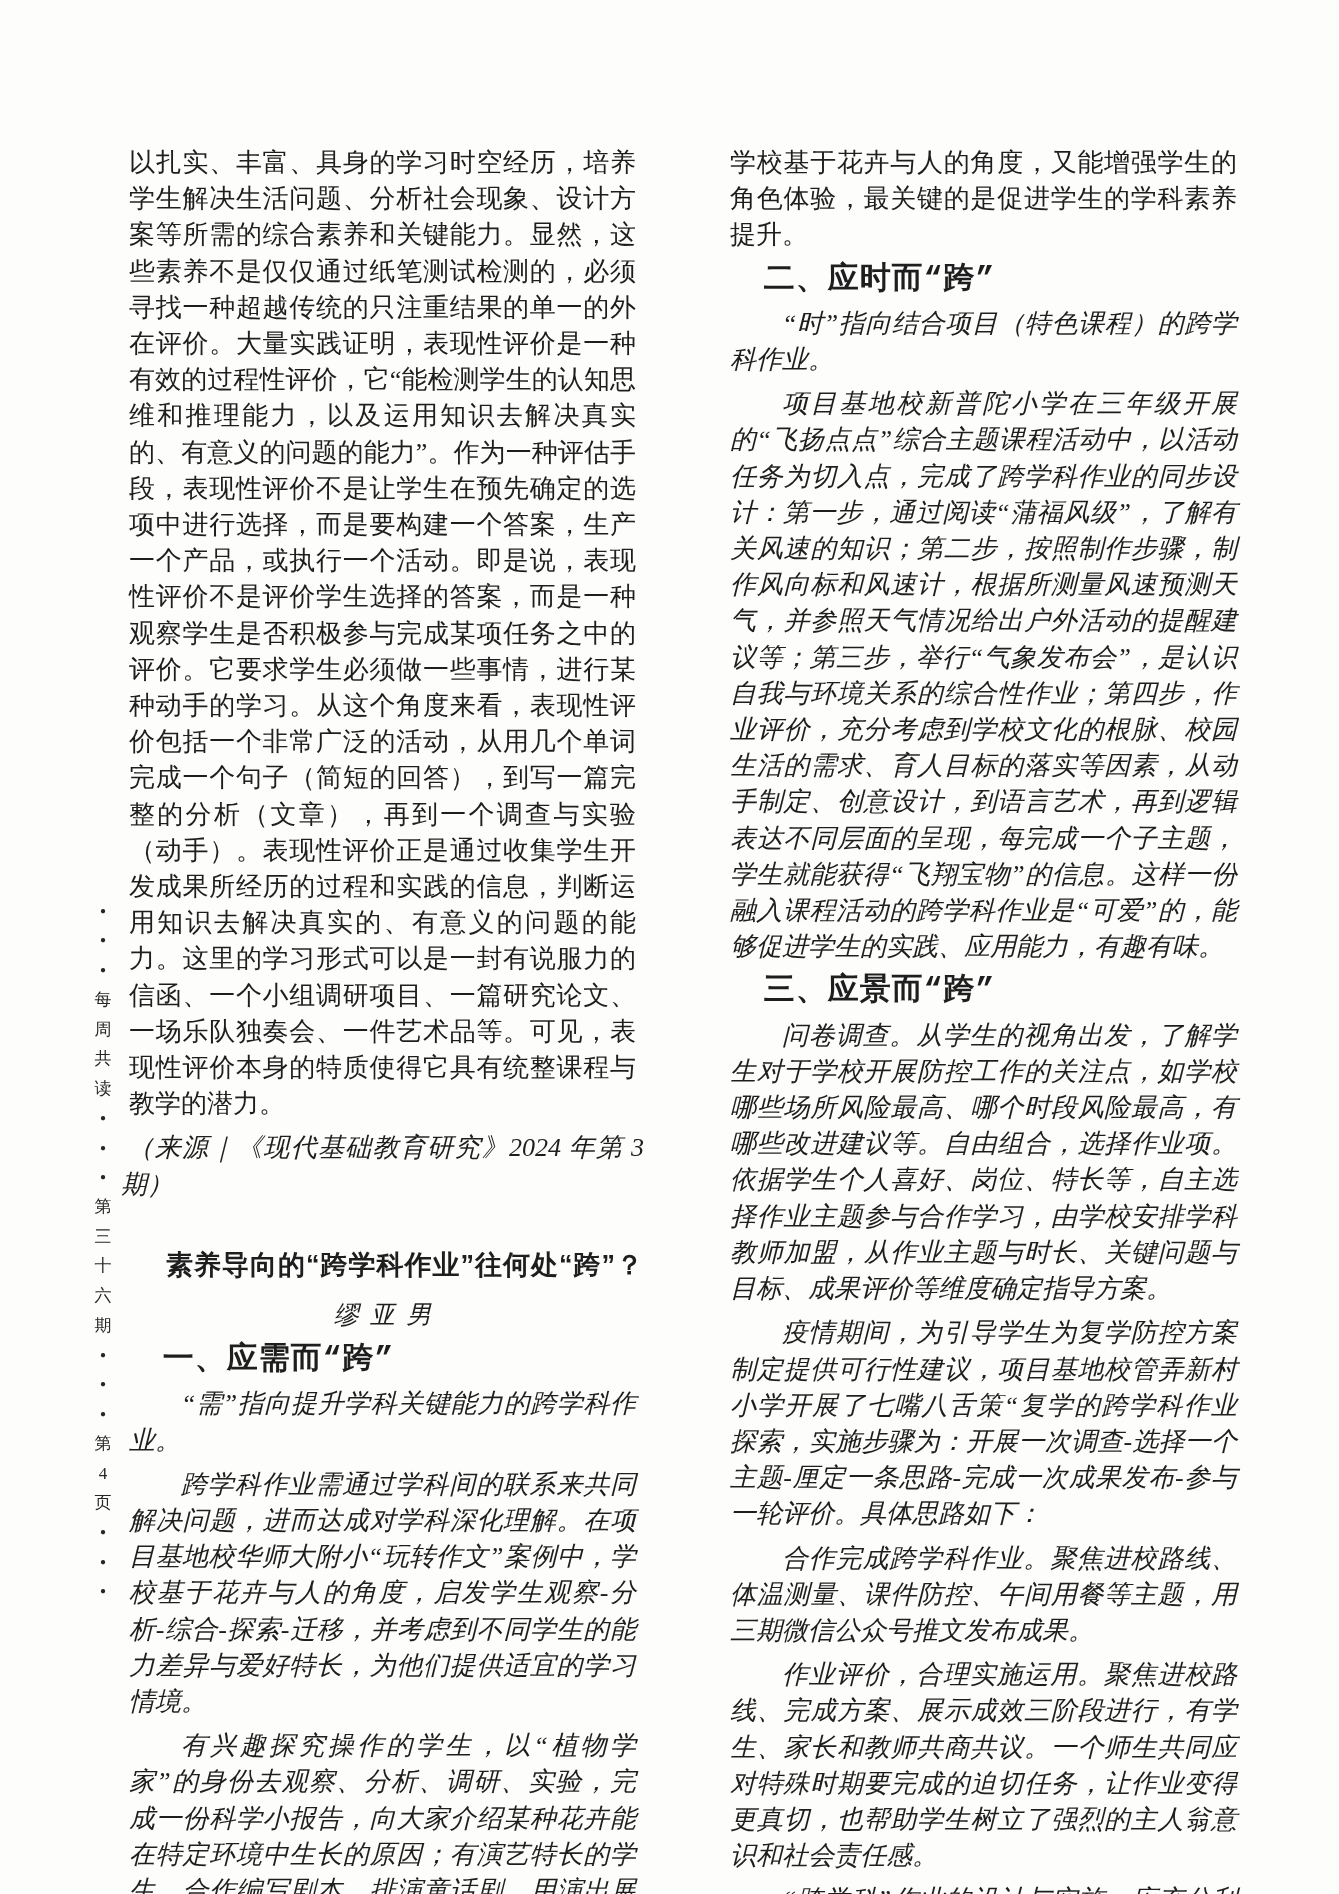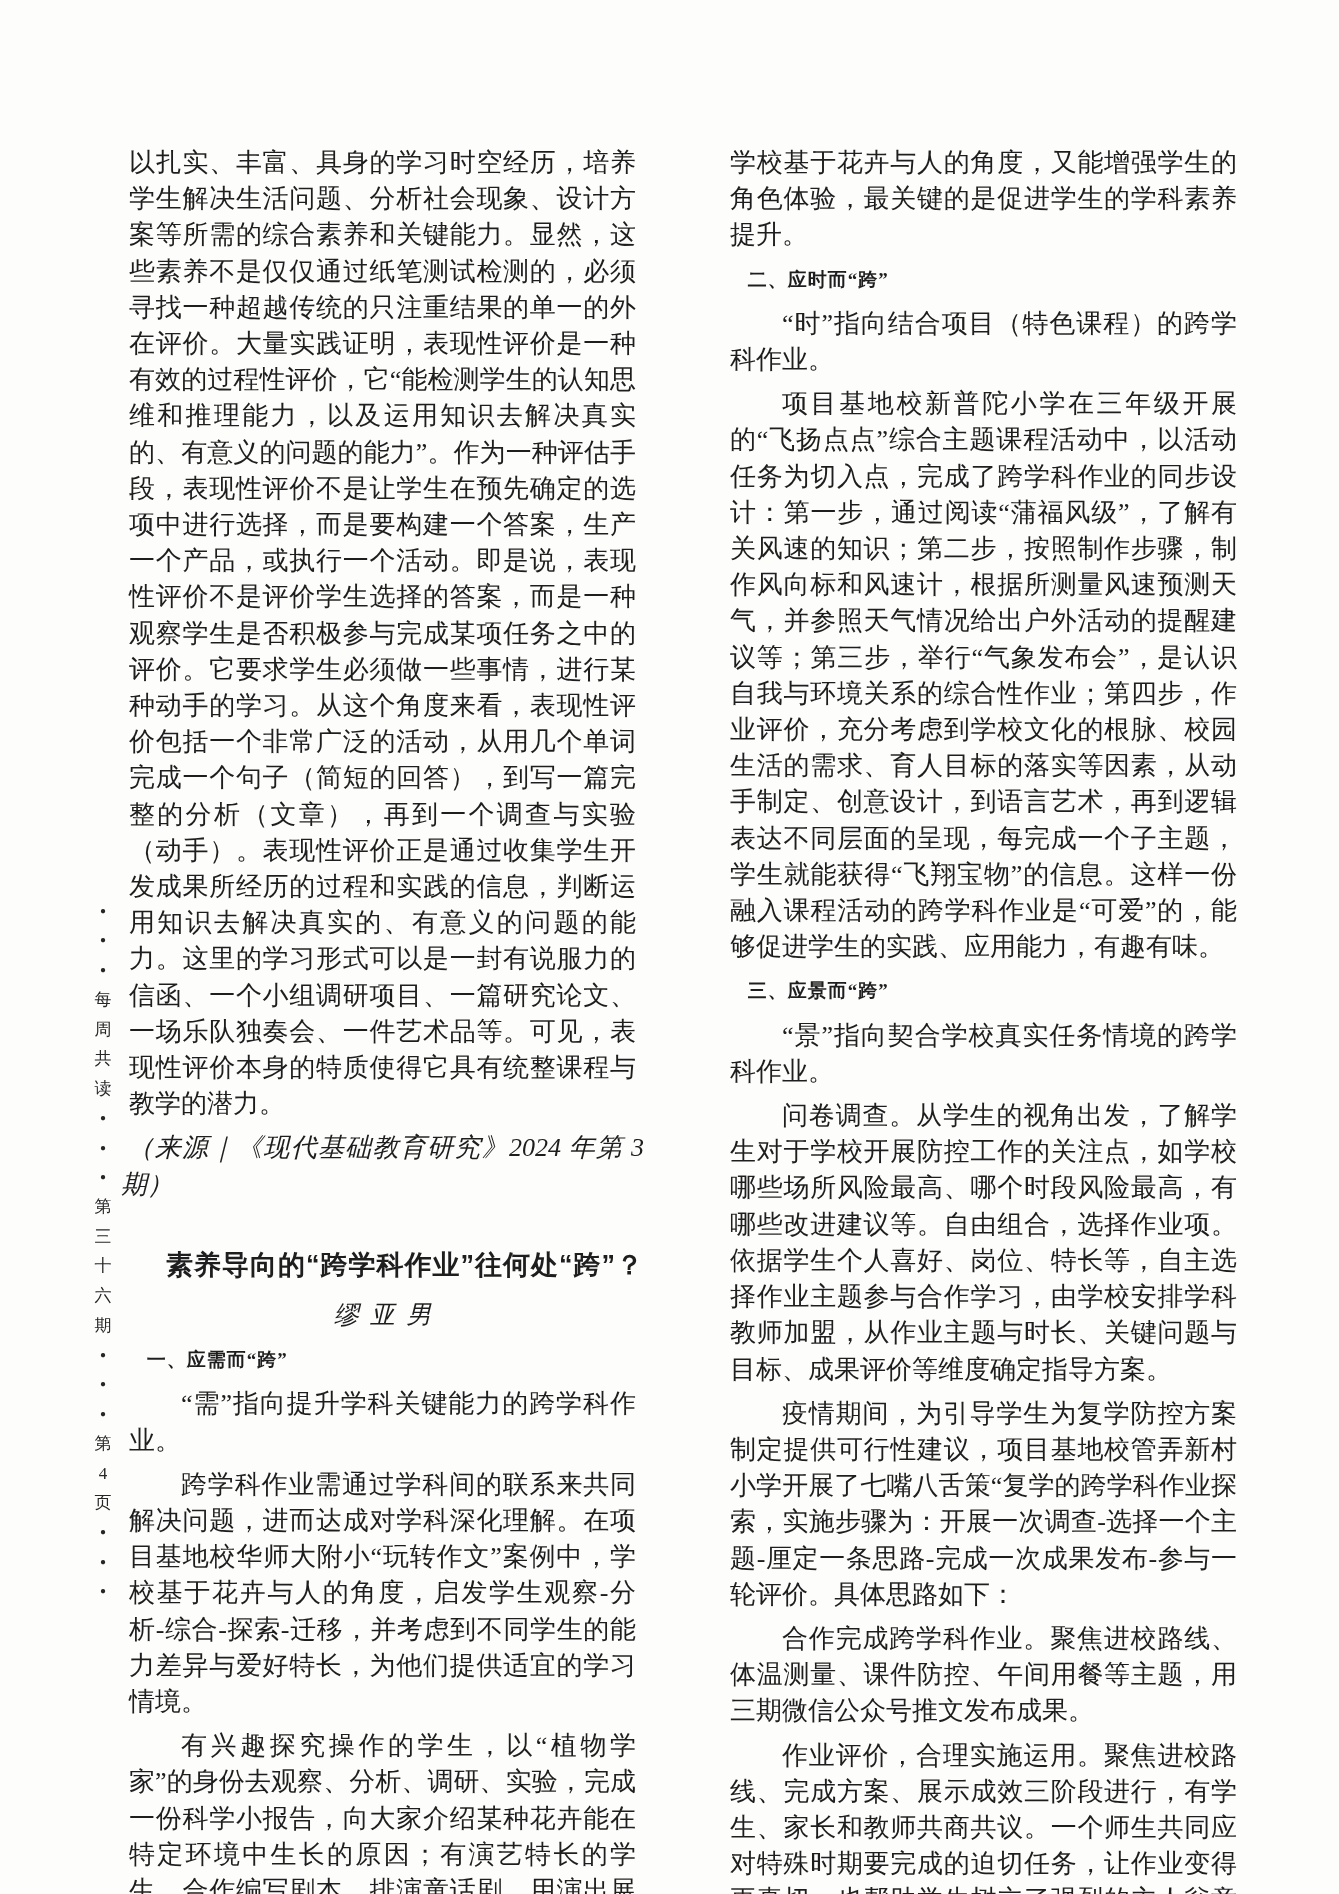--- a/index.html
+++ b/index.html
@@ -19,27 +19,27 @@
     font-size:26px;
     line-height:36.2px;
     text-align:justify;
     text-justify:inter-ideograph;
     word-break:break-all;
   }
   .col-left{ left:121px; }
   .col-right{ left:722px; }
 
   .para{ margin:8px; }
-  .para.indent{ text-indent:2em; }
+  .para.indent{ text-indent:2em;font-style:italic; }
 
   .heading{
     margin:0;
-    font-family:Liberation Serif, serif;
+    font-family:Liberation Mono, monospace;
     font-weight:700;
-    font-size:19px;
+    font-size:31px;
     text-indent:1.35em;
     letter-spacing:1px;
     word-break:keep-all;
   }
   .article-title{
     margin:40px 0 10px 0;
     font-family:"Liberation Sans","DejaVu Sans",sans-serif;
     font-weight:700;
     font-size:27px;
     line-height:44px;
@@ -119,20 +119,19 @@
       <div class="para indent">“需”指向提升学科关键能力的跨学科作业。</div>
       <div class="para indent">跨学科作业需通过学科间的联系来共同解决问题，进而达成对学科深化理解。在项目基地校华师大附小“玩转作文”案例中，学校基于花卉与人的角度，启发学生观察-分析-综合-探索-迁移，并考虑到不同学生的能力差异与爱好特长，为他们提供适宜的学习情境。</div>
       <div class="para indent">有兴趣探究操作的学生，以“植物学家”的身份去观察、分析、调研、实验，完成一份科学小报告，向大家介绍某种花卉能在特定环境中生长的原因；有演艺特长的学生，合作编写剧本、排演童话剧，用演出展现“人与自然”和谐共生的美好情景；擅长种植或绘画的学生，以“园艺师”的身份，绘制一份独特的“植物角设计图”，阐释筛取这些植物的意图、生长场所、种植方法等。如此一来，单纯的习作作业就“长大”了，成为一份跨学科作业，</div>
     </div>
   <div class="col col-right" id="col-right">
       <div class="para">学校基于花卉与人的角度，又能增强学生的角色体验，最关键的是促进学生的学科素养提升。</div>
       <div class="heading">二、应时而“跨”</div>
       <div class="para indent">“时”指向结合项目（特色课程）的跨学科作业。</div>
       <div class="para indent">项目基地校新普陀小学在三年级开展的“飞扬点点”综合主题课程活动中，以活动任务为切入点，完成了跨学科作业的同步设计：第一步，通过阅读“蒲福风级”，了解有关风速的知识；第二步，按照制作步骤，制作风向标和风速计，根据所测量风速预测天气，并参照天气情况给出户外活动的提醒建议等；第三步，举行“气象发布会”，是认识自我与环境关系的综合性作业；第四步，作业评价，充分考虑到学校文化的根脉、校园生活的需求、育人目标的落实等因素，从动手制定、创意设计，到语言艺术，再到逻辑表达不同层面的呈现，每完成一个子主题，学生就能获得“飞翔宝物”的信息。这样一份融入课程活动的跨学科作业是“可爱”的，能够促进学生的实践、应用能力，有趣有味。</div>
       <div class="heading">三、应景而“跨”</div>
-      <div class="para indent">“景”指向契合学校真实任务情境的跨学科作业。</div>
       <div class="para indent">问卷调查。从学生的视角出发，了解学生对于学校开展防控工作的关注点，如学校哪些场所风险最高、哪个时段风险最高，有哪些改进建议等。自由组合，选择作业项。依据学生个人喜好、岗位、特长等，自主选择作业主题参与合作学习，由学校安排学科教师加盟，从作业主题与时长、关键问题与目标、成果评价等维度确定指导方案。</div>
       <div class="para indent">疫情期间，为引导学生为复学防控方案制定提供可行性建议，项目基地校管弄新村小学开展了七嘴八舌策“复学的跨学科作业探索，实施步骤为：开展一次调查-选择一个主题-厘定一条思路-完成一次成果发布-参与一轮评价。具体思路如下：</div>
       <div class="para indent">合作完成跨学科作业。聚焦进校路线、体温测量、课件防控、午间用餐等主题，用三期微信公众号推文发布成果。</div>
       <div class="para indent">作业评价，合理实施运用。聚焦进校路线、完成方案、展示成效三阶段进行，有学生、家长和教师共商共议。一个师生共同应对特殊时期要完成的迫切任务，让作业变得更真切，也帮助学生树立了强烈的主人翁意识和社会责任感。</div>
       <div class="para indent">“跨学科”作业的设计与实施，应充分利用合作教学的方法，依据不同作业触及学科的倾向，调整不同学科教师的授课时间，让他们协同执教并完成作业指导，</div>
     </div>
 </div>
 
 </body></html>

